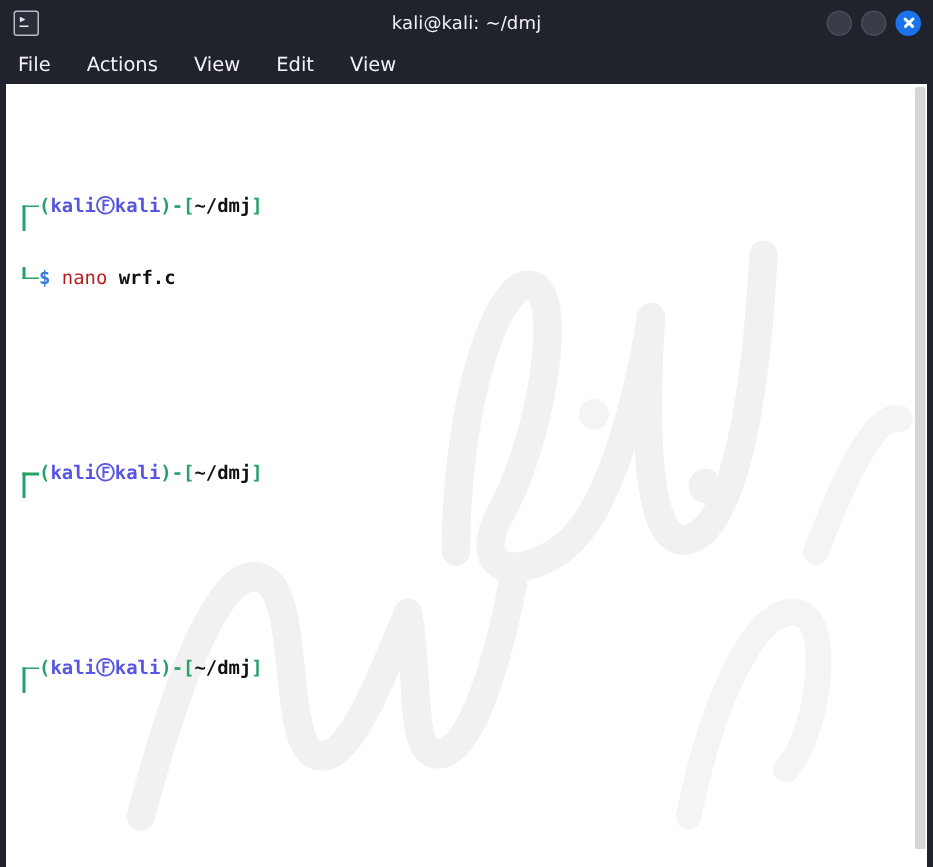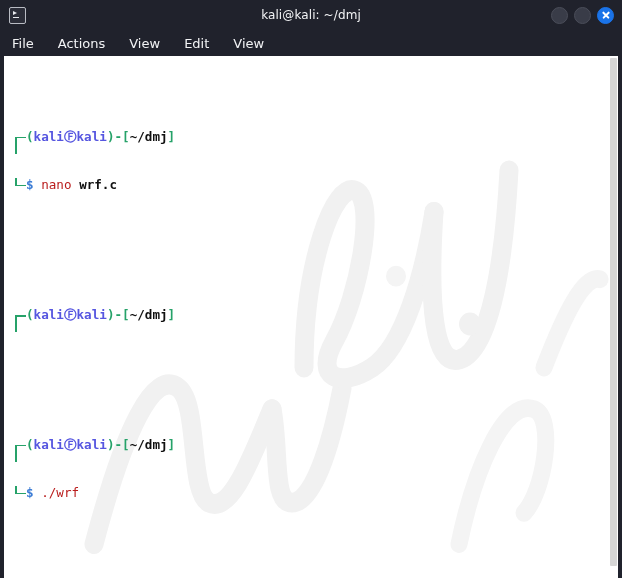--- a/index.html
+++ b/index.html
@@ -263,21 +263,20 @@
       <div class="line pline"><span class="pbox ptop"></span><span class="c-green">(</span><span class="c-blue">kali</span><span class="c-blue">Ⓕ</span><span class="c-blue">kali</span><span class="c-green">)</span><span class="c-green">-</span><span class="c-green">[</span><span class="c-bold">~/dmj</span><span class="c-green">]</span></div>
       <div class="line pline"><span class="pbox pbot"></span><span class="c-dollar">$</span><span> </span><span class="c-cyan">nano</span><span> </span><span class="c-bold">wrf.c</span></div>
       <div class="blank"></div>
 
       
       <div class="line pline"><span class="pbox ptop"></span><span class="c-green">(</span><span class="c-blue">kali</span><span class="c-blue">Ⓕ</span><span class="c-blue">kali</span><span class="c-green">)</span><span class="c-green">-</span><span class="c-green">[</span><span class="c-bold">~/dmj</span><span class="c-green">]</span></div>
       <div class="blank"></div>
 
       
       <div class="line pline"><span class="pbox ptop"></span><span class="c-green">(</span><span class="c-blue">kali</span><span class="c-blue">Ⓕ</span><span class="c-blue">kali</span><span class="c-green">)</span><span class="c-green">-</span><span class="c-green">[</span><span class="c-bold">~/dmj</span><span class="c-green">]</span></div>
-      <div class="line pline"><span class="pbox pbot"></span><span class="c-dollar">$</span><span> </span><span class="c-cyan">./wrf</span></div>
       
 
       
       
       
       
       
       
       
       

